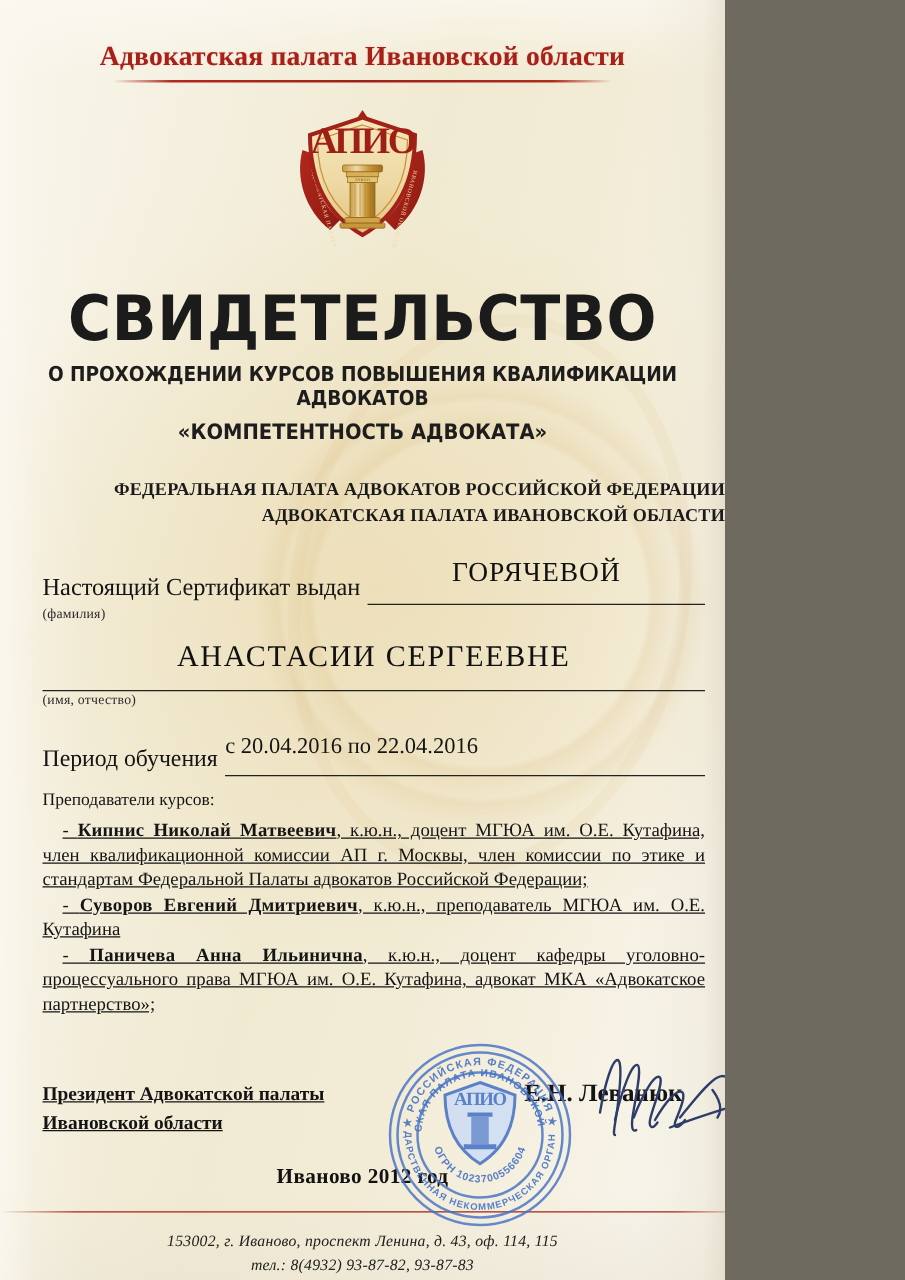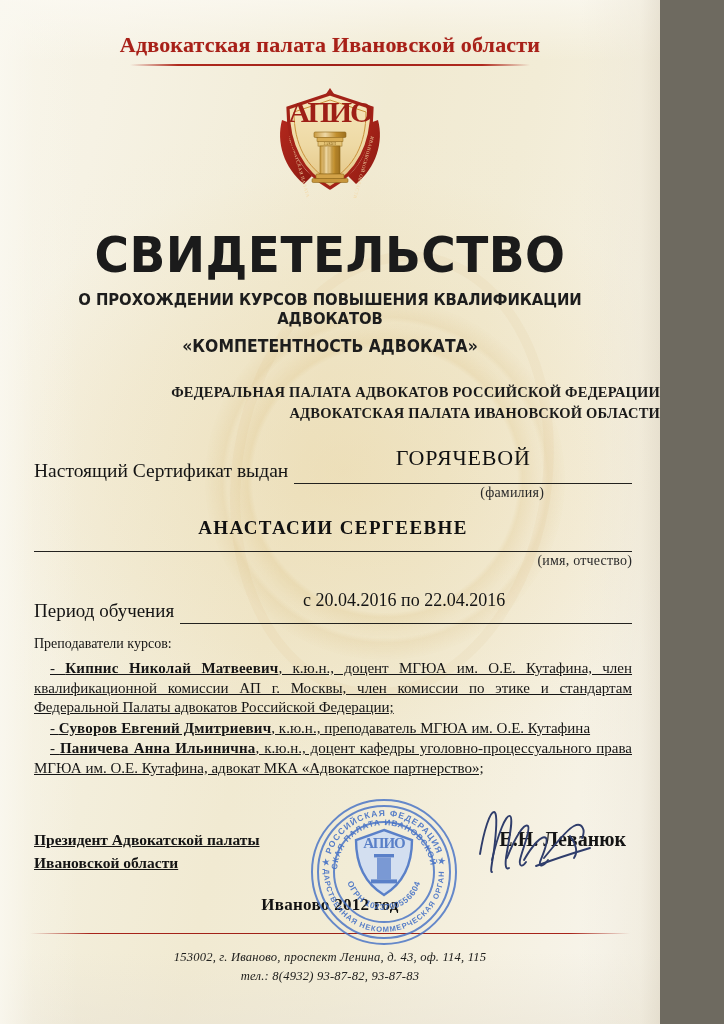--- a/index.html
+++ b/index.html
@@ -6,21 +6,21 @@
     margin: 0;
     padding: 0;
     background: #6e6a60;
   }
   body {
     font-family: "Liberation Serif", serif;
   }
 
   .page {
     position: relative;
-    width: 660px;
+    width: 580px;
     height: 1024px;
     overflow: hidden;
     background:
       radial-gradient(ellipse 520px 420px at 52% 46%, rgba(226,196,126,0.30) 0%, rgba(230,205,145,0.16) 46%, rgba(240,228,196,0.02) 72%, rgba(255,255,255,0) 86%),
       linear-gradient(103deg, #f7f4e8 0%, #f6f2e4 14%, #f3eedb 30%, #f1ead2 46%, #f2ecd6 62%, #f5f0e0 78%, #f7f4ea 92%, #f6f3e9 100%);
   }
 
   
   .paper-shade {
     position: absolute;
@@ -136,21 +136,21 @@
     font-family: "Liberation Serif", serif;
     font-weight: bold;
     font-size: 14.5px;
     color: #1a1a1a;
     line-height: 1.42;
     letter-spacing: 0.2px;
   }
 
   
   .body-area {
-    margin: 22px 28px 0 34px;
+    margin: 22px 16px 0 34px;
   }
 
   .field-row {
     display: flex;
     align-items: flex-end;
     font-size: 19.5px;
     color: #141414;
   }
   .field-label {
     white-space: nowrap;
@@ -158,48 +158,47 @@
   }
   .field-fill {
     flex: 1;
     position: relative;
     border-bottom: 1.4px solid #23221f;
     text-align: center;
     padding-bottom: 12px;
     margin-left: 6px;
   }
   .field-fill.right {
-    text-align: center;
+    text-align: left;
     padding-right: 4px;
   }
   .fill-value {
     font-size: 22px;
     letter-spacing: 0.8px;
     color: #111;
   }
   .caption {
-    font-size: 14px;
+    font-size: 11px;
     color: #2a2a2a;
-    text-align: right;
+    text-align: left;
     margin-top: 1px;
     letter-spacing: 0.2px;
   }
   .caption.offset-a { margin-right: 88px; }
   .caption.offset-b { margin-right: 0; }
 
   .name-line-2 {
     margin-top: 16px;
   }
   .name-line-2 .field-fill {
     margin-left: 0;
   }
   .name-line-2 .fill-value {
-    font-size: 19px;
+    font-size: 24px;
     letter-spacing: 1.4px;
-    font-weight: bold;
   }
 
   .period-block { margin-top: 20px; }
   .period-row {
     display: flex;
     align-items: flex-end;
     font-size: 19px;
     color: #141414;
     margin-top: 7px;
   }

